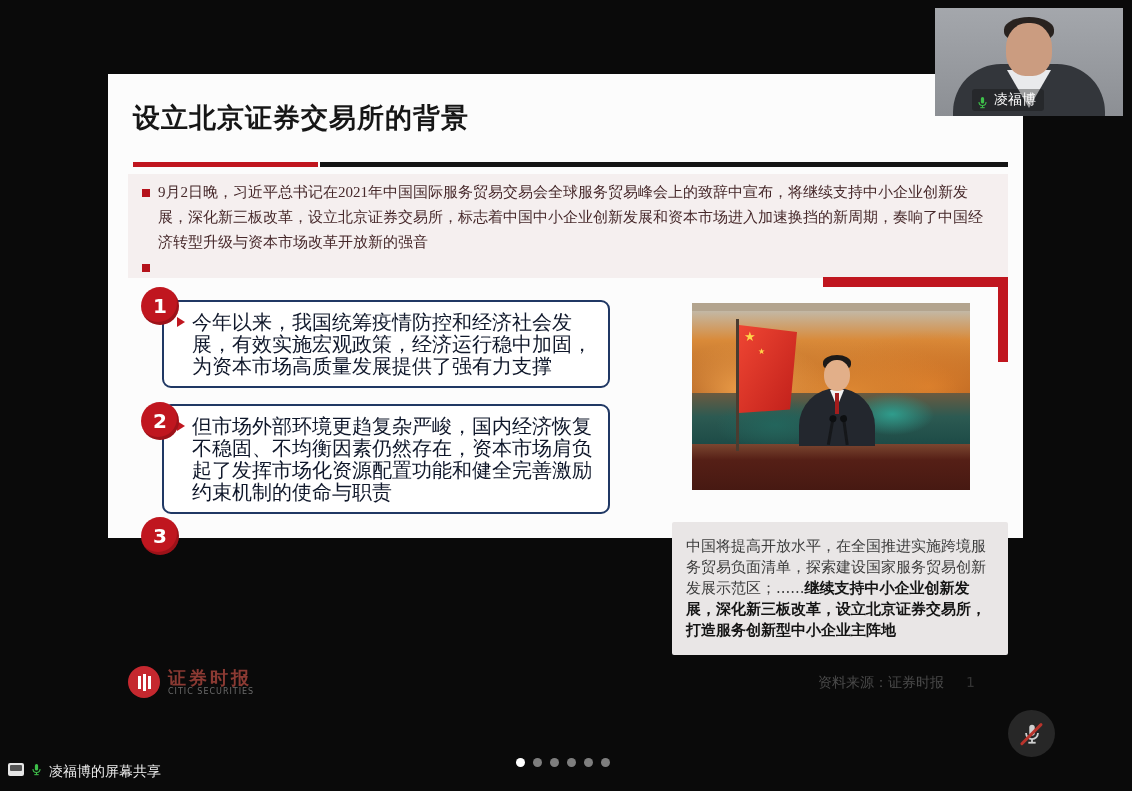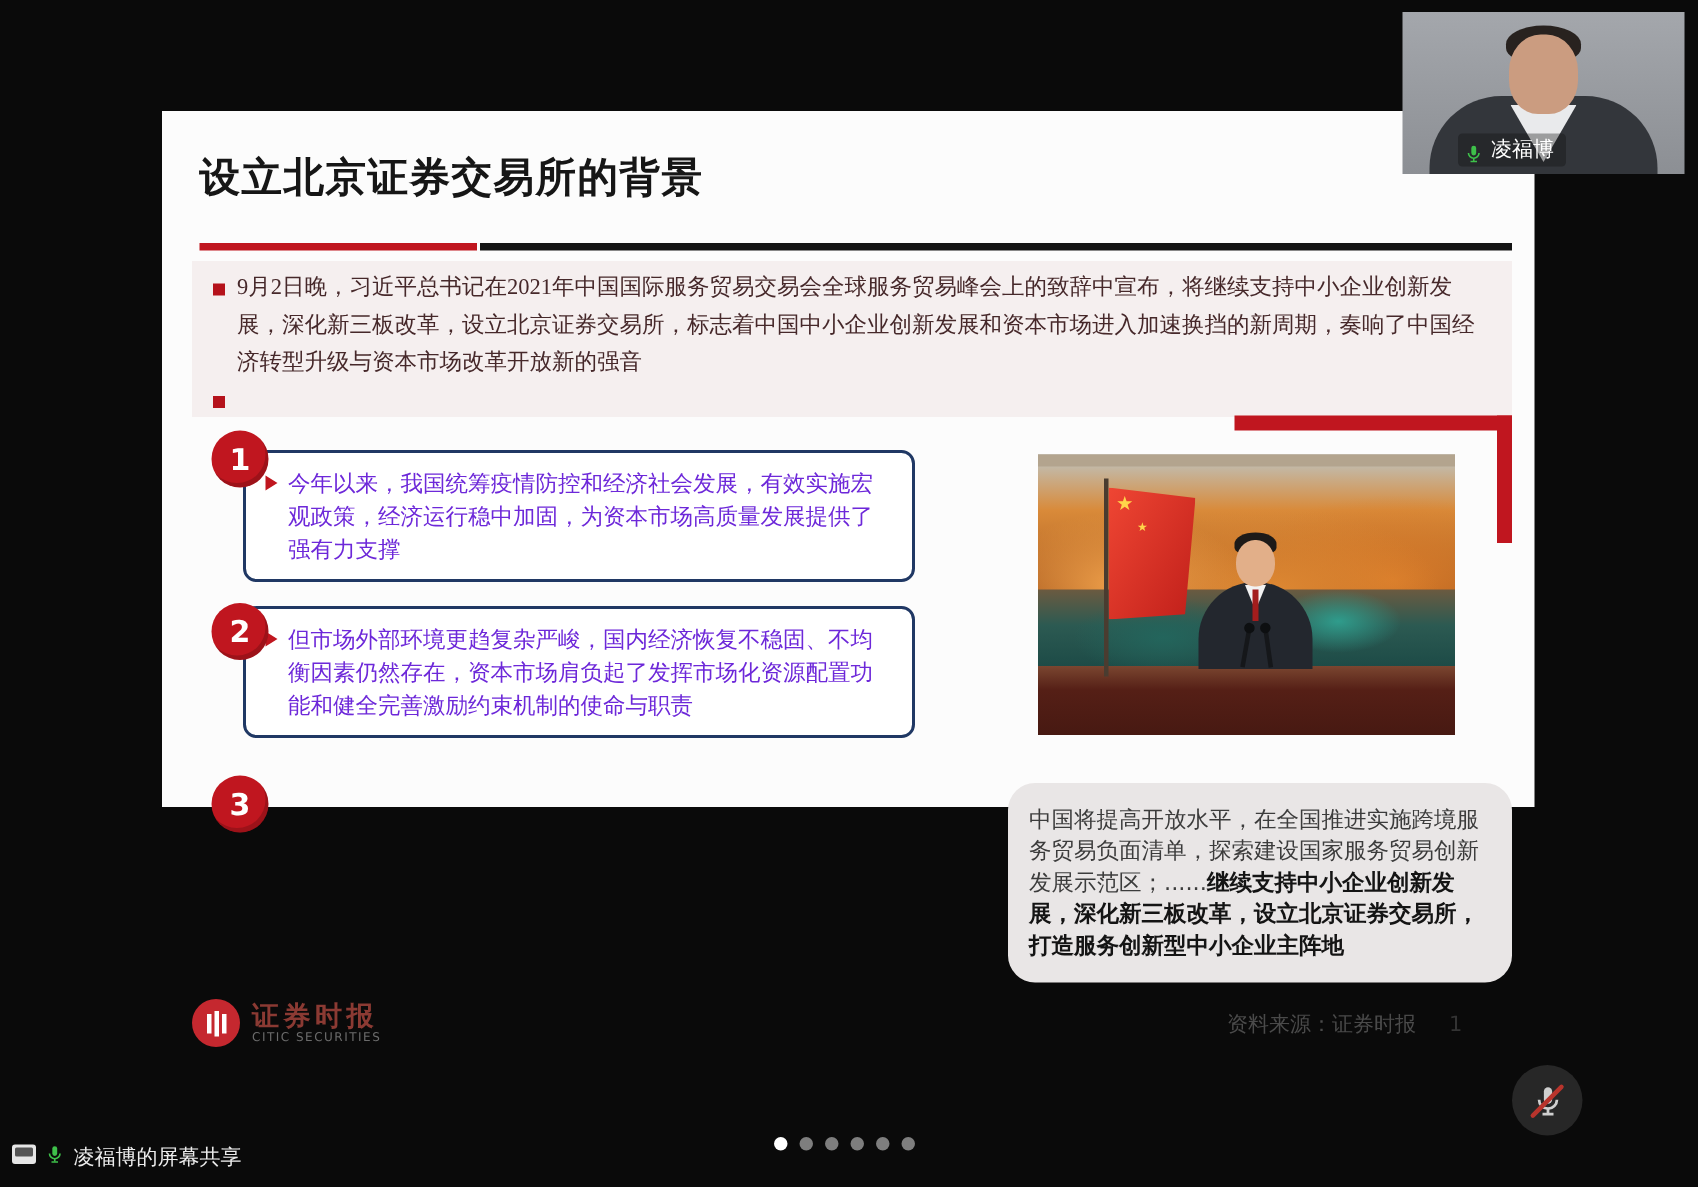--- a/index.html
+++ b/index.html
@@ -14,21 +14,21 @@
 
   .banner{position:absolute;left:20px;top:100px;width:852px;padding:6px 14px;background:#f5efef;
           font-size:15px;line-height:25px;color:#46282a;font-family:Liberation Serif, serif;}
   .bullet{display:flex;}
   .bullet .sq{flex:none;width:8px;height:8px;background:#b5121b;margin:9px 8px 0 0;}
 
   .pt-circle{position:absolute;left:33px;width:38px;height:38px;border-radius:50%;background:#c0161f;
              color:#fff;font-size:20px;font-weight:bold;display:flex;align-items:center;justify-content:center;
              box-shadow:inset -2px -3px 0 rgba(0,0,0,.18);z-index:2;}
   .pt-box{position:absolute;left:54px;width:424px;border:2.5px solid #203864;border-radius:9px;background:#fff;
-          padding:9px 12px 9px 8px;display:flex;font-size:15px;line-height:22px;color:#6d28d9;}
+          padding:9px 12px 9px 8px;display:flex;font-size:20px;line-height:22px;color:#0f172a;}
   .tri{flex:none;width:0;height:0;border-top:5px solid transparent;border-bottom:5px solid transparent;
        border-left:8px solid #c0161f;margin:6px 7px 0 5px;}
 
   .corner-h{position:absolute;left:715px;top:203px;width:185px;height:10px;background:#c0161f;}
   .corner-v{position:absolute;left:890px;top:203px;width:10px;height:85px;background:#c0161f;}
 
   
   .photo{position:absolute;left:584px;top:229px;width:278px;height:187px;overflow:hidden;background:#8a7a5f;}
   .ph-wall{position:absolute;left:0;top:0;width:100%;height:20px;background:#b3a48e;}
   .ph-mtn{position:absolute;left:0;top:8px;width:100%;height:84px;background:
@@ -49,21 +49,21 @@
   .ph-hair{position:absolute;left:131px;top:52px;width:28px;height:15px;border-radius:50% 50% 35% 35%;background:#1d1a18;}
   .ph-head{position:absolute;left:132px;top:57px;width:26px;height:31px;border-radius:48%;background:#e2af89;}
   .ph-body{position:absolute;left:107px;top:85px;width:76px;height:58px;border-radius:38px 38px 0 0;background:#23272e;}
   .ph-shirt{position:absolute;left:138px;top:87px;width:14px;height:17px;background:#f2f2f2;clip-path:polygon(0 0,100% 0,50% 100%);}
   .ph-tie{position:absolute;left:143px;top:90px;width:4px;height:21px;background:#a31d1d;}
   .ph-mic{position:absolute;width:3px;height:25px;background:#15171a;top:117px;}
   .ph-mic::before{content:"";position:absolute;left:-2px;top:-5px;width:7px;height:7px;border-radius:50%;background:#0d0f11;}
   .ph-mic.m1{left:137px;transform:rotate(10deg);}
   .ph-mic.m2{left:152px;transform:rotate(-8deg);}
 
-  .quote{position:absolute;left:564px;top:448px;width:308px;padding:14px;background:#e9e6e6;border-radius:18px;
+  .quote{position:absolute;left:564px;top:448px;width:308px;padding:14px;background:#e9e6e6;border-radius:2px;
          font-size:15px;line-height:21px;color:#3c3c3c;font-weight:500;}
   .quote b{color:#141414;}
 
   .logo{position:absolute;left:20px;top:592px;display:flex;align-items:center;gap:8px;}
   .logo-mark{width:32px;height:32px;border-radius:50%;background:#c5282f;display:flex;align-items:center;justify-content:center;gap:2px;}
   .logo-mark i{display:block;width:3px;height:13px;background:#fff;}
   .logo-mark i:nth-child(2){height:17px;}
   .logo-cn{font-size:18px;font-weight:bold;color:#8b3a33;letter-spacing:3px;line-height:18px;}
   .logo-en{font-size:8px;color:#6b6b6b;letter-spacing:1px;}
   .source{position:absolute;right:48px;top:600px;font-size:14px;color:#4a4a4a;}

